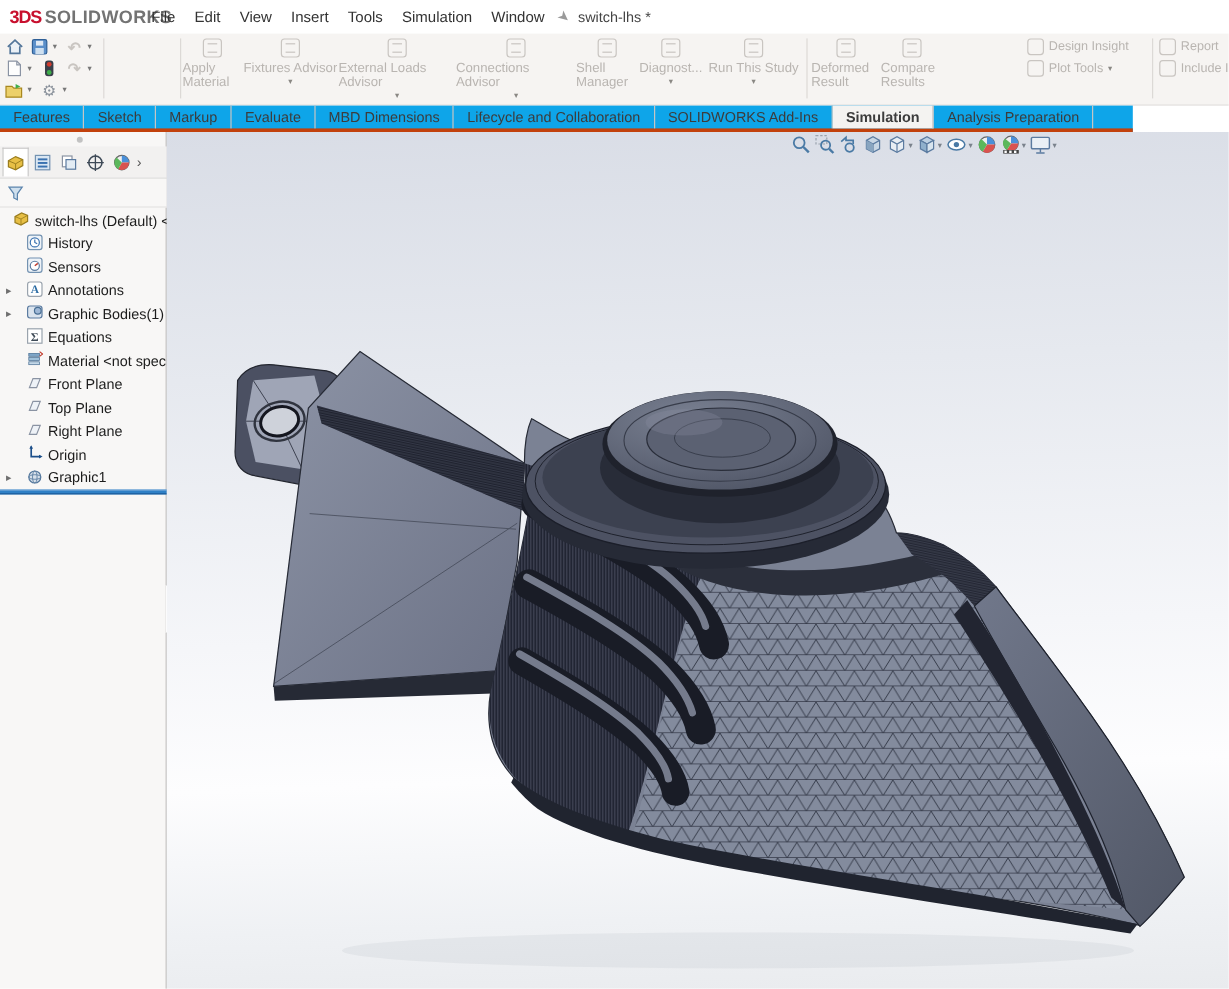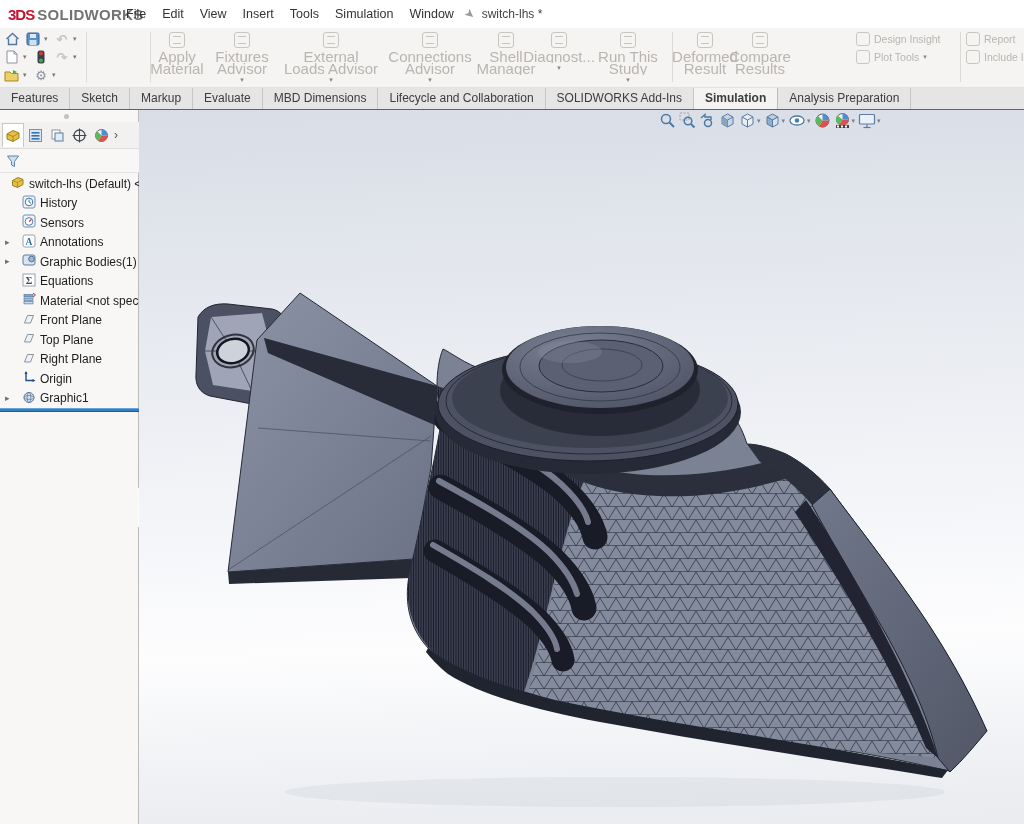--- a/index.html
+++ b/index.html
@@ -28,31 +28,31 @@
   .vsep { position:absolute; top:4px; width:1px; height:50px; background:#dcd9d6; }
   .new-study { position:absolute; left:88px; top:2px; width:62px; height:56px;
     display:flex; flex-direction:column; align-items:center; }
   .new-study-label { font-size:11px; color:#3b3b3b; margin-top:2px; white-space:nowrap; }
   .btn-caret { font-size:7px; color:#8a8884; margin-top:1px; }
   .rbtns { position:absolute; left:152px; top:2px; display:flex; height:56px; }
   .rbtn { display:flex; flex-direction:column; align-items:center; height:56px; padding-top:2px; }
   .gicon { width:16px; height:16px; border:1.5px solid #c9c5c1; border-radius:3px; position:relative; flex:none; }
   .gicon::before { content:""; position:absolute; left:3px; right:3px; top:3px; bottom:3px;
     border-top:1.5px solid #c9c5c1; border-bottom:1.5px solid #c9c5c1; }
-  .rbtn-label { font-size:15px; color:#b9b5b1; text-align:center; line-height:12px; margin-top:3px;
+  .rbtn-label { font-size:11px; color:#b9b5b1; line-height:12px; margin-top:3px;
     max-height:24px; overflow:hidden; }
   .stack { position:absolute; top:4px; display:flex; flex-direction:column; gap:4px; }
   .stack-row { display:flex; align-items:center; gap:4px; }
   .stack-icon { width:14px; height:14px; border:1.5px solid #c9c5c1; border-radius:3px; flex:none; }
   .stack-label { font-size:10.5px; color:#b9b5b1; white-space:nowrap; }
   .stack-caret { font-size:7px; color:#8a8884; }
 
   
-  .tabbar { position:absolute; left:0; top:88px; width:1024px; height:22px;
-    background:#e5e5e5; display:flex; border-bottom:1px solid #c2410c; }
+  .tabbar { position:absolute; left:0; top:88px; width:944px; height:22px;
+    background:#0ea5e9; display:flex; border-bottom:3px solid #c2410c; }
   .tab { font-size:12px; color:#3c3c3c; padding:0 11px; line-height:21px;
     border-right:1px solid #c6c5c3; white-space:nowrap; }
   .tab.active { background:#f4f3f1; font-weight:bold; border-right:1px solid #bdbcba; }
 
   
   .main { position:absolute; left:0; top:110px; width:1024px; height:714px; }
   .panel { position:absolute; left:0; top:0; width:139px; height:714px;
     background:#f8f7f6; border-right:1px solid #bdbcbb; }
   .panel-dot { position:absolute; left:64px; top:4px; width:5px; height:5px; border-radius:50%;
     background:#c2c2c2; }

